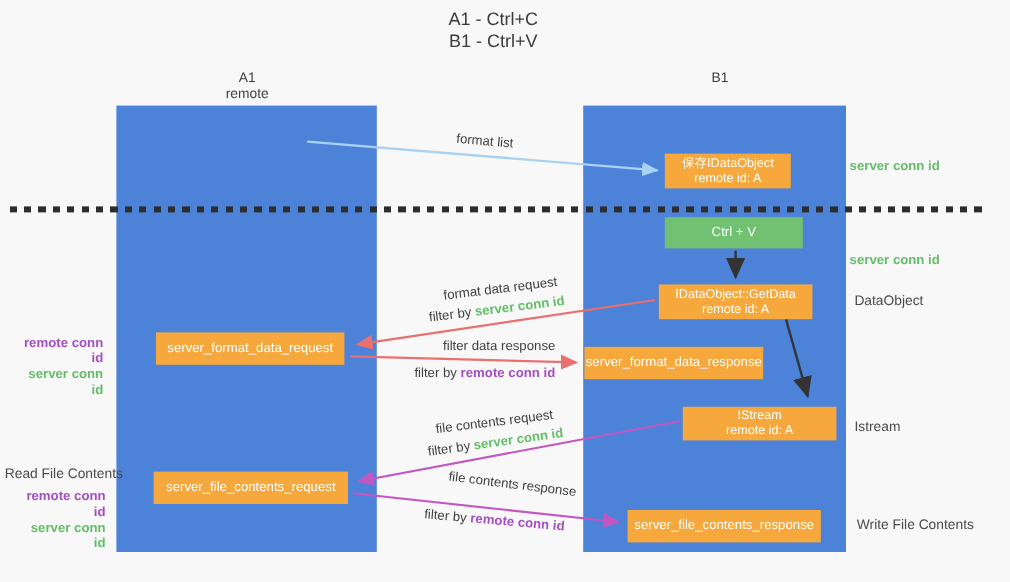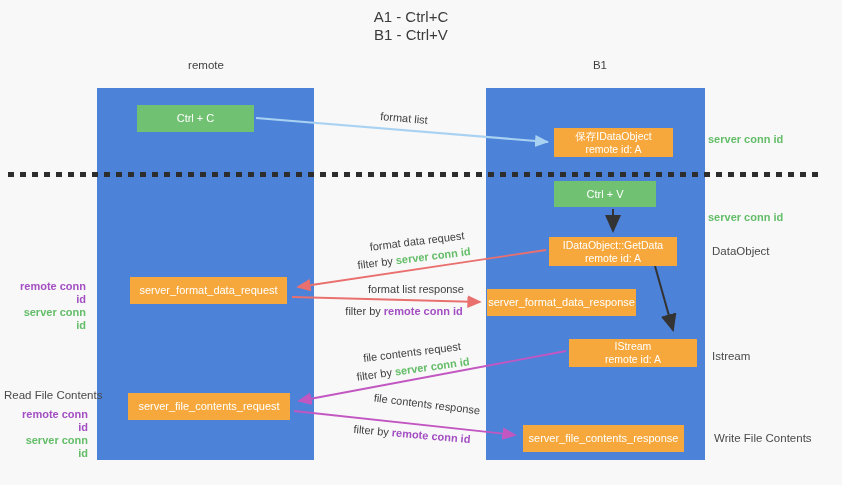--- a/index.html
+++ b/index.html
@@ -31,20 +31,21 @@
 <body>
 
 <div id="stage">
 
   <div id="title">
     <div>A1 - Ctrl+C</div>
     <div>B1 - Ctrl+V</div>
   </div>
 
   <div class="lane-header" style="left:136px;">
+    <div>A1</div>
     <div>remote</div>
   </div>
   <div class="lane-header" style="left:530px;">
     <div>B1</div>
   </div>
 
   <div class="lane" id="lane-left"></div>
   <div class="lane" id="lane-right"></div>
 
   <div id="dashline"></div>
@@ -66,30 +67,27 @@
     </defs>
     <line x1="256" y1="118" x2="548" y2="142" stroke="#a9d2f2" stroke-width="2" marker-end="url(#ah-blue)"></line>
     <line x1="613" y1="209" x2="613" y2="231" stroke="#333333" stroke-width="2" marker-end="url(#ah-blk)"></line>
     <line x1="546" y1="250" x2="298" y2="287" stroke="#e9706e" stroke-width="1.8" marker-end="url(#ah-red)"></line>
     <line x1="292" y1="297" x2="480" y2="302" stroke="#e9706e" stroke-width="1.8" marker-end="url(#ah-red)"></line>
     <line x1="655" y1="266" x2="673" y2="330" stroke="#333333" stroke-width="2" marker-end="url(#ah-blk)"></line>
     <line x1="566" y1="351" x2="299" y2="401" stroke="#c257c2" stroke-width="1.8" marker-end="url(#ah-mag)"></line>
     <line x1="294" y1="411" x2="515" y2="435" stroke="#c257c2" stroke-width="1.8" marker-end="url(#ah-mag)"></line>
   </svg>
 
-  <div class="node green" style="left:137px;top:105px;width:117px;height:27px;">
-    <div>Ctrl + C</div>
-  </div>
 
-  <div class="node orange" style="left:554px;top:128px;width:119px;height:29px;">
+  <div class="node orange" style="left:554px;top:128px;width:105px;height:29px;">
     <div style="font-size:10.5px;">保存IDataObject</div>
     <div style="font-size:10.5px;">remote id: A</div>
   </div>
 
-  <div class="node green" style="left:554px;top:181px;width:102px;height:26px;">
+  <div class="node green" style="left:554px;top:181px;width:115px;height:26px;">
     <div>Ctrl + V</div>
   </div>
 
   <div class="node orange" style="left:549px;top:237px;width:128px;height:29px;">
     <div style="font-size:10.5px;text-align:center;">IDataObject::GetData</div>
     <div style="font-size:10.5px;">remote id: A</div>
   </div>
 
   <div class="node orange" style="left:130px;top:277px;width:157px;height:27px;">
     <div>server_format_data_request</div>
@@ -110,21 +108,21 @@
 
   <div class="node orange" style="left:128px;top:393px;width:162px;height:27px;">
     <div>server_file_contents_request</div>
   </div>
 
   <div class="rlabel" style="left:404px;top:118px;transform:translate(-50%,-50%) rotate(5deg);">format list</div>
 
   <div class="rlabel" style="left:417px;top:241px;transform:translate(-50%,-50%) rotate(-7deg);">format data request</div>
   <div class="rlabel" style="left:414px;top:258px;transform:translate(-50%,-50%) rotate(-7deg);"><span>filter by </span><span class="key-green">server conn id</span></div>
 
-  <div class="rlabel" style="left:416px;top:289px;transform:translate(-50%,-50%);">format list response</div>
+  <div class="rlabel" style="left:416px;top:289px;transform:translate(-50%,-50%);">filter data response</div>
   <div class="rlabel" style="left:404px;top:311px;transform:translate(-50%,-50%);"><span>filter by </span><span class="key-purple">remote conn id</span></div>
 
   <div class="rlabel" style="left:412px;top:352px;transform:translate(-50%,-50%) rotate(-7deg);">file contents request</div>
   <div class="rlabel" style="left:413px;top:369px;transform:translate(-50%,-50%) rotate(-8deg);"><span>filter by </span><span class="key-green">server conn id</span></div>
 
   <div class="rlabel" style="left:427px;top:404px;transform:translate(-50%,-50%) rotate(7deg);">file contents response</div>
   <div class="rlabel" style="left:412px;top:434px;transform:translate(-50%,-50%) rotate(5deg);"><span>filter by </span><span class="key-purple">remote conn id</span></div>
 
   <div class="side key-green" style="left:708px;top:133px;">server conn id</div>
   <div class="side key-green" style="left:708px;top:211px;">server conn id</div>

